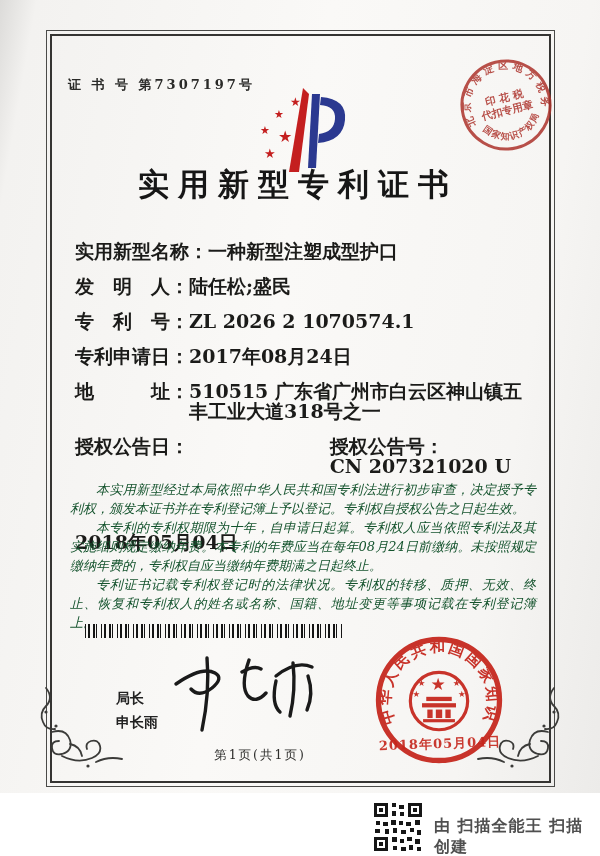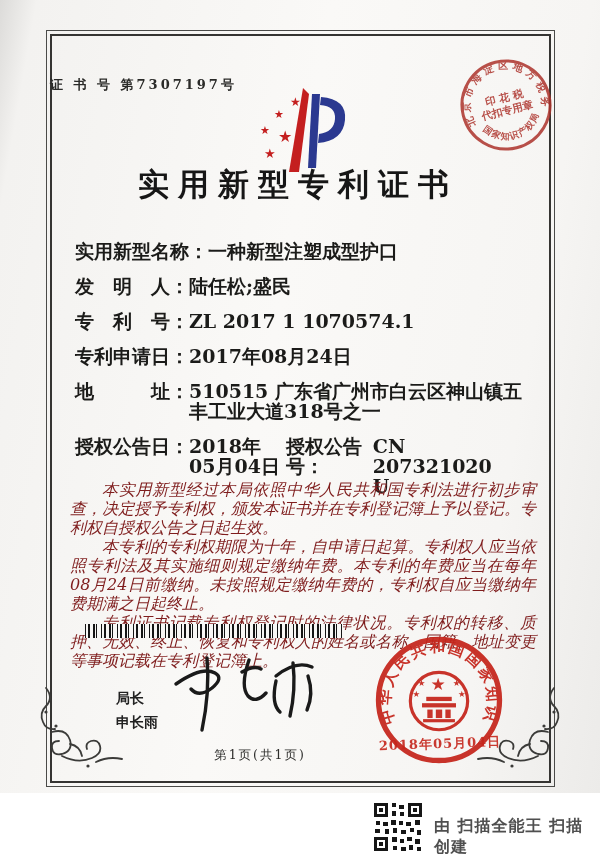--- a/index.html
+++ b/index.html
@@ -21,38 +21,38 @@
     border:1px solid #4a4a48;box-sizing:border-box;
   }
   .frame-inner{
     position:absolute;left:3px;top:3px;right:3px;bottom:3px;
     border:2px solid #353432;
   }
   .corner-flourish{position:absolute;width:96px;height:96px;}
   .corner-flourish.bl{left:32px;top:682px;}
   .corner-flourish.br{left:472px;top:682px;transform:scaleX(-1);}
   .cert-no{
-    position:absolute;left:50px;top:76px;font-size:13px;font-weight:700;
+    position:absolute;left:68px;top:76px;font-size:13px;font-weight:700;
     letter-spacing:3px;color:#2a2a28;
   }
   .logo{position:absolute;left:252px;top:84px;width:96px;height:118px;}
   .title{
     position:absolute;left:0;top:164px;width:596px;text-align:center;
     font-size:31px;font-weight:700;letter-spacing:9px;color:#161616;
   }
   .fields{position:absolute;left:75px;top:241px;width:460px;color:#1b1b19;}
   .field-row{display:flex;margin-bottom:15px;line-height:20px;font-size:19px;font-weight:700;}
   .field-label{flex:0 0 96px;white-space:nowrap;}
   .field-value{flex:1;}
   .field-row.split{justify-content:space-between;}
-  .field-row.split .half{display:flex;}
+  .field-row.split .half{display:flex;flex-direction:column;}
   .field-row.split .half.right{margin-right:24px;}
   .paragraphs{
     position:absolute;left:70px;top:480px;width:466px;
-    font-size:16px;line-height:19px;color:#7f1d1d;font-style:italic;
+    font-size:13px;line-height:19px;color:#14532d;font-style:italic;
     text-align:justify;
   }
   .paragraphs p{margin:0;text-indent:2em;}
   .barcode{
     position:absolute;left:85px;top:624px;width:258px;height:14px;
     background:repeating-linear-gradient(90deg,
       #151515 0 1.5px,#f8f7f5 1.5px 3px,
       #151515 3px 4.5px,#f8f7f5 4.5px 8px,
       #151515 8px 10px,#f8f7f5 10px 11.5px,
       #151515 11.5px 12.5px,#f8f7f5 12.5px 16px);
@@ -134,21 +134,21 @@
   <div class="field-row">
     <span class="field-label">实用新型名称：</span>
     <span class="field-value">一种新型注塑成型护口</span>
   </div>
   <div class="field-row">
     <span class="field-label">发　明　人：</span>
     <span class="field-value">陆任松;盛民</span>
   </div>
   <div class="field-row">
     <span class="field-label">专　利　号：</span>
-    <span class="field-value">ZL 2017 1 1070574.1</span>
+    <span class="field-value">ZL 2026 2 1070574.1</span>
   </div>
   <div class="field-row">
     <span class="field-label">专利申请日：</span>
     <span class="field-value">2017年08月24日</span>
   </div>
   <div class="field-row">
     <span class="field-label">地　　　址：</span>
     <span class="field-value">510515 广东省广州市白云区神山镇五丰工业大道318号之一</span>
   </div>
   <div class="field-row split">

